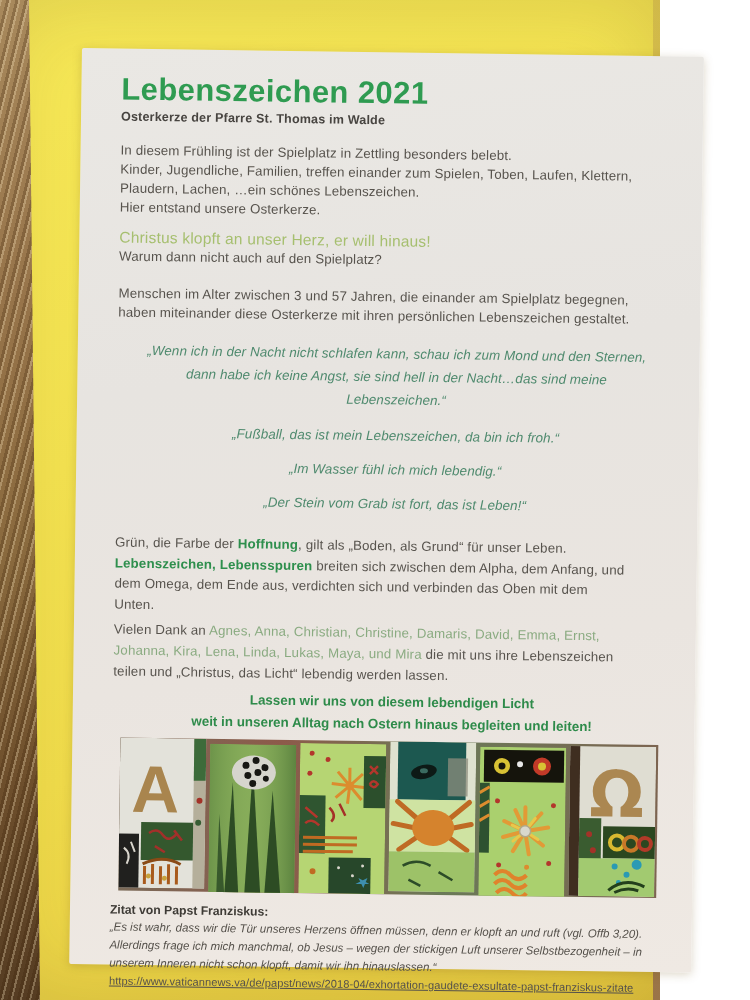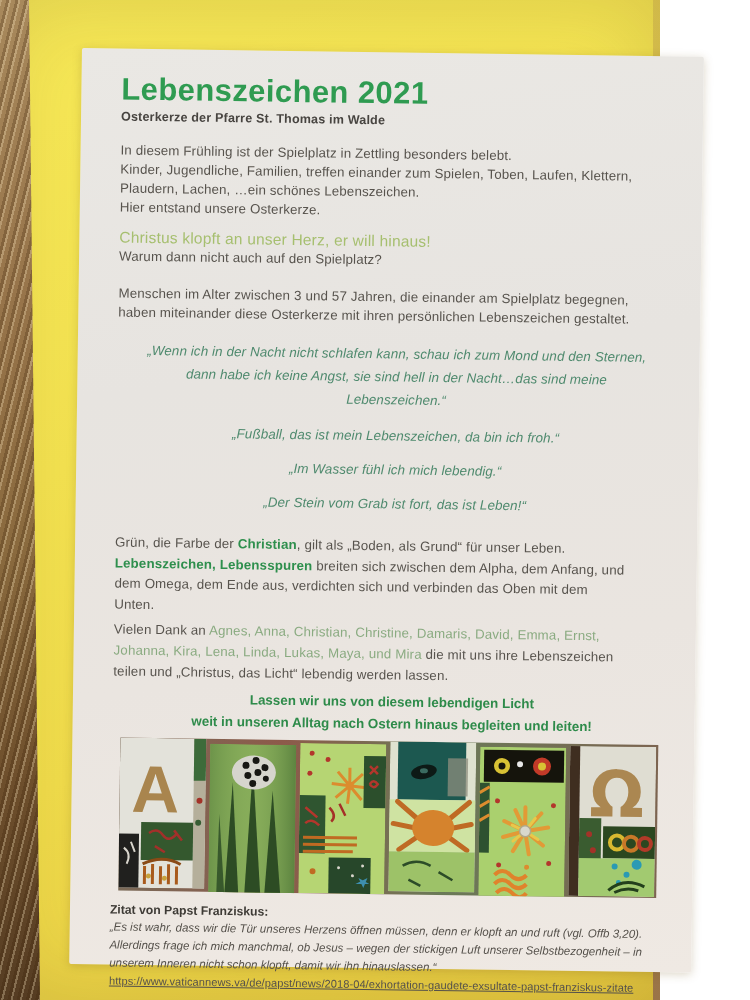--- a/index.html
+++ b/index.html
@@ -101,21 +101,21 @@
       <div class="quote quote-block">
         <div>„Wenn ich in der Nacht nicht schlafen kann, schau ich zum Mond und den Sternen,</div>
         <div>dann habe ich keine Angst, sie sind hell in der Nacht…das sind meine</div>
         <div>Lebenszeichen.“</div>
       </div>
       <div class="quote quote-single">„Fußball, das ist mein Lebenszeichen, da bin ich froh.“</div>
       <div class="quote quote-single">„Im Wasser fühl ich mich lebendig.“</div>
       <div class="quote quote-single">„Der Stein vom Grab ist fort, das ist Leben!“</div>
 
       <div class="body-text para gruen">
-        <div><span>Grün, die Farbe der </span><span class="bold-green">Christian</span><span>, gilt als „Boden, als Grund“ für unser Leben.</span></div>
+        <div><span>Grün, die Farbe der </span><span class="bold-green">Hoffnung</span><span>, gilt als „Boden, als Grund“ für unser Leben.</span></div>
         <div><span class="bold-green">Lebenszeichen, Lebensspuren</span><span> breiten sich zwischen dem Alpha, dem Anfang, und</span></div>
         <div>dem Omega, dem Ende aus, verdichten sich und verbinden das Oben mit dem</div>
         <div>Unten.</div>
       </div>
 
       <div class="body-text para thanks">
         <div><span>Vielen Dank an </span><span class="names">Agnes, Anna, Christian, Christine, Damaris, David, Emma, Ernst,</span></div>
         <div><span class="names">Johanna, Kira, Lena, Linda, Lukas, Maya, und Mira</span><span> die mit uns ihre Lebenszeichen</span></div>
         <div>teilen und „Christus, das Licht“ lebendig werden lassen.</div>
       </div>

